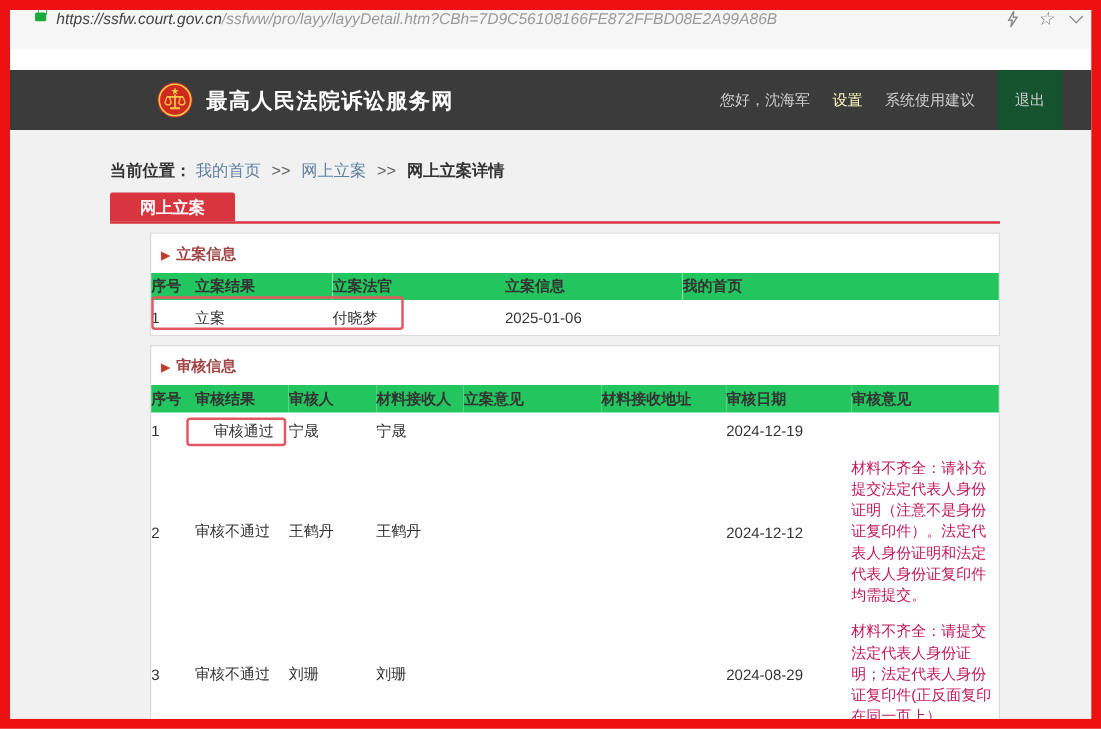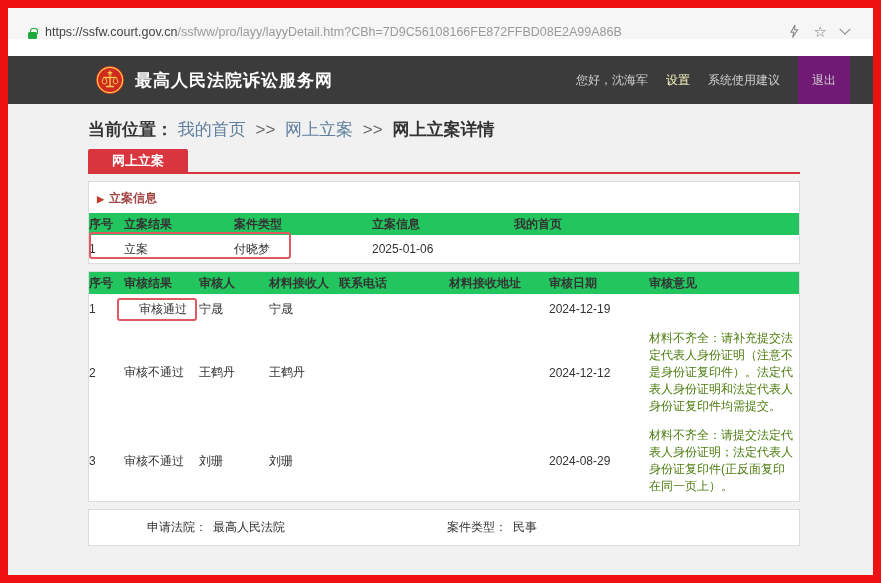--- a/index.html
+++ b/index.html
@@ -1,60 +1,60 @@
 <!DOCTYPE html>
 <html><head>
 <meta charset="utf-8">
 <style>
   * { margin:0; padding:0; box-sizing:border-box; }
   html,body { width:881px; height:583px; font-family:"Liberation Sans", sans-serif; }
   .frame { position:relative; width:881px; height:583px; border:8px solid #ee1111; background:#fff; overflow:hidden; }
 
   
-  .urlbar { height:31px; background:#f6f6f6; display:flex; align-items:flex-end; padding:0 24px 0 20px; }
+  .urlbar { height:31px; background:#f6f6f6; display:flex; align-items:flex-start; padding:0 8px 0 20px;font-style:italic; }
   .lock { width:9px; height:7px; background:#1daa3c; border-radius:1.5px; position:relative; margin:2px 8px 0 0; flex:none; }
   .lock:before { content:''; position:absolute; top:-4px; left:1.5px; width:6px; height:5px; border:1.5px solid #1daa3c; border-bottom:none; border-radius:3px 3px 0 0; }
   .url { font-size:12.5px; color:#444; white-space:nowrap; overflow:hidden; flex:1; }
   .url .path { color:#9a9a9a; }
   .urlbar-icons { display:flex; align-items:center; gap:14px; color:#888; flex:none; }
   .star { font-size:15px; line-height:1; color:#777; }
   .chev { width:8px; height:8px; border-right:1.5px solid #888; border-bottom:1.5px solid #888; transform:rotate(45deg) translate(-2px,-2px); }
   .gap-white { height:17px; background:#fff; }
 
   
-  .siteheader { height:48px; background:#3b3b3b; display:flex; align-items:center; padding-left:87px; }
+  .siteheader { height:48px; background:#3b3b3b; display:flex; align-items:center; padding-left:117px; }
   .logo { width:30px; height:30px; flex:none; margin-right:10px; }
   .site-title { color:#fff; font-size:17px; font-weight:bold; letter-spacing:1px; }
   .header-right { margin-left:auto; display:flex; align-items:center; height:100%; font-size:12px; color:#cfcfcf; }
   .header-right > * { margin-right:18px; white-space:nowrap; }
   .hdr-settings { color:#fef9c3; cursor:pointer; }
   .hdr-link { cursor:pointer; }
-  .logout { margin-right:23px; background:#701a75; height:100%; display:flex; align-items:center; padding:0 14px; cursor:pointer; }
+  .logout { margin-right:23px; background:#14532d; height:100%; display:flex; align-items:center; padding:0 14px; cursor:pointer; }
 
   
   .page { background:#f1f1f1; height:487px; padding:0 73px 0 80px; }
-  .breadcrumb { padding:14px 0 8px 0; font-size:17px; color:#333; }
+  .breadcrumb { padding:24px 0 8px 0; font-size:13px; color:#333; }
   .breadcrumb b { font-weight:bold; }
   .bc-link { color:#6080a0; text-decoration:none; cursor:pointer; }
   .bc-sep { color:#666; margin:0 5px; }
   .bc-cur { font-weight:bold; color:#333; }
 
   .tabrow { border-bottom:2px solid #d9353f; height:25px; }
   .tab { display:inline-block; background:#d9353f; color:#fff; font-size:13px; font-weight:bold; height:23px; line-height:23px; padding:0 24px; border-radius:2px 2px 0 0; cursor:pointer; }
 
-  .section { background:#fff; border:1px solid #dcdcdc; margin-top:7px; position:relative; }
+  .section { background:#fff; border:1px solid #dcdcdc; margin-top:7px; position:relative;margin-left:32px; }
   .sec-title { padding:8px 8px 6px 8px; font-size:12px; font-weight:bold; color:#a04543; }
   .marker { color:#c0392b; font-size:9px; margin-right:5px; }
 
   table { border-collapse:collapse; width:100%; font-size:12px; color:#333; table-layout:fixed; }
   thead td { background:#22c55e; font-weight:bold; height:22px; vertical-align:middle; overflow:hidden; white-space:nowrap; }
   tbody td { vertical-align:middle; }
   .t-filing tbody td { height:28px; }
   .t-review tbody tr.r1 td { height:30px; }
-  .opinion { font-size:12px; line-height:17px; padding:6px 4px 6px 0; color:#4d7c0f; }
+  .opinion { font-size:12px; line-height:17px; padding:6px 4px 6px 0; color:#be185d; }
 
   .annot-box { position:absolute; border:2px solid #e25863; border-radius:3px; pointer-events:none; }
   .annot-filing { left:0; top:50px; width:202px; height:27px; }
   .annot-pass { display:inline-block; border:2px solid #e25863; border-radius:3px; padding:1px 8px 1px 20px; margin-left:-7px; }
 
   
   .basic-row { display:flex; font-size:12px; color:#333; height:35px; align-items:center; }
   .b-cell-l { width:300px; display:flex; }
   .b-cell-r { display:flex; }
   .b-label { width:118px; text-align:right; flex:none; }
@@ -123,57 +123,60 @@
             <col style="width:35px">
             <col style="width:110px">
             <col style="width:138px">
             <col style="width:142px">
             <col>
           </colgroup>
         <thead>
           <tr>
             <td>序号</td>
             <td>立案结果</td>
-            <td>案件类型</td>
+            <td>立案法官</td>
             <td>立案信息</td>
             <td>我的首页</td>
           </tr>
         </thead>
         <tbody>
           <tr>
             <td>1</td>
             <td>立案</td>
             <td>付晓梦</td>
             <td>2025-01-06</td>
             <td></td>
           </tr>
         </tbody>
       </table>
       <div class="annot-box annot-filing"></div>
     </div>
 
     <div class="section">
+      <div class="sec-title">
+        <span class="marker">▶</span><span>审核信息</span>
+      </div>
       <table class="t-review">
         <colgroup>
             <col style="width:35px">
             <col style="width:75px">
             <col style="width:70px">
             <col style="width:70px">
             <col style="width:110px">
             <col style="width:100px">
             <col style="width:100px">
             <col>
           </colgroup>
         <thead>
           <tr>
             <td>序号</td>
             <td>审核结果</td>
             <td>审核人</td>
             <td>材料接收人</td>
-            <td>联系电话</td>
+            <td>立案意见</td>
             <td>材料接收地址</td>
             <td>审核日期</td>
             <td>审核意见</td>
           </tr>
         </thead>
         <tbody>
           <tr class="r1">
             <td>1</td>
             <td><span class="annot-pass">审核通过</span></td>
             <td>宁晟</td>

